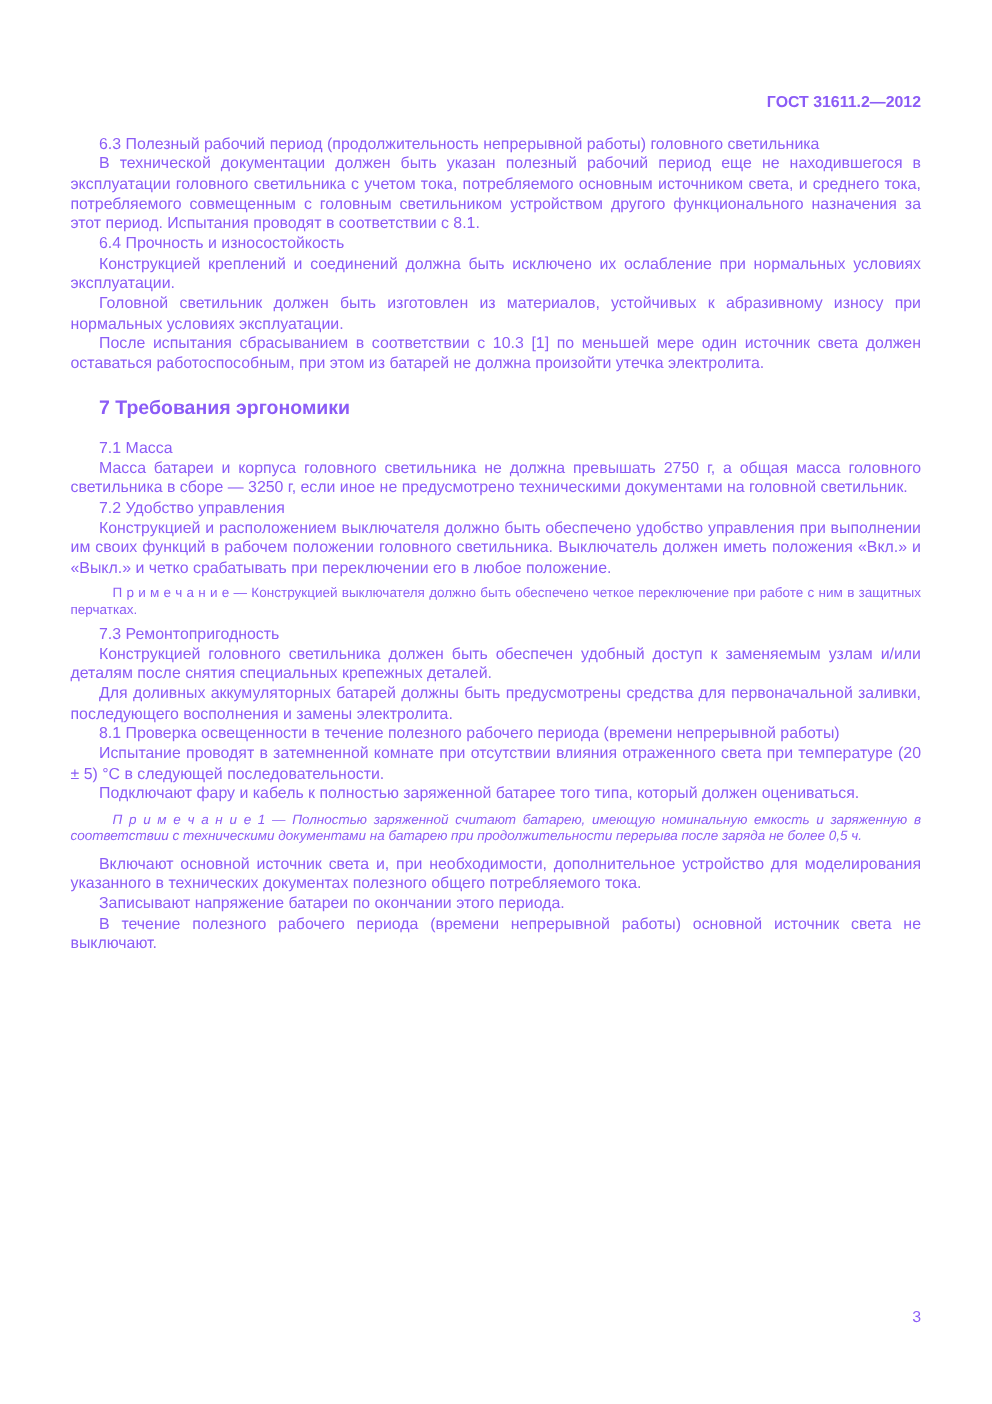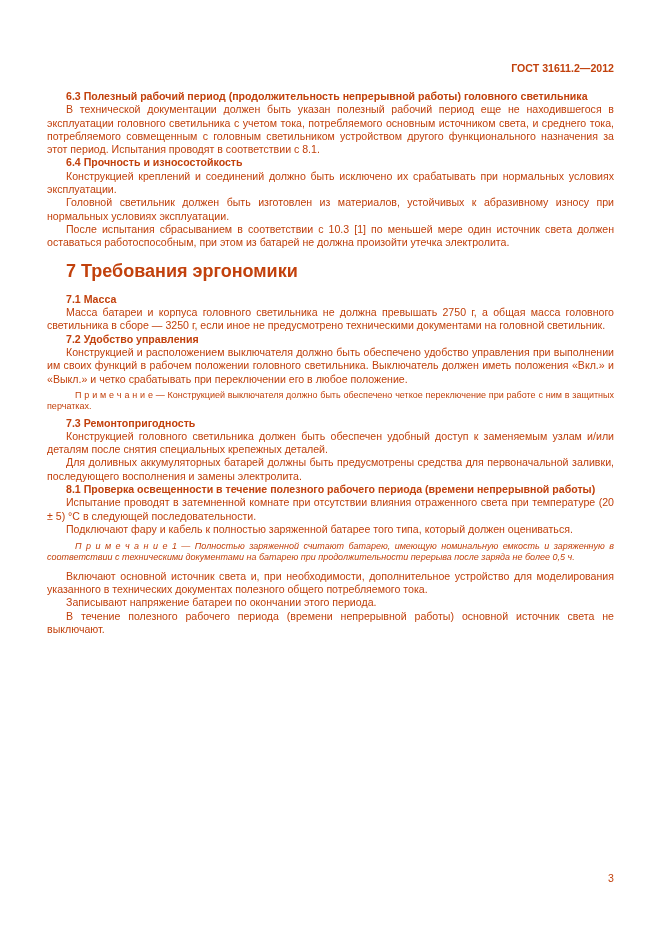--- a/index.html
+++ b/index.html
@@ -2,21 +2,21 @@
 <html lang="ru"><head>
 <meta charset="utf-8">
 <style>
   html, body { margin: 0; padding: 0; background: #ffffff; }
   .page {
     position: relative;
     width: 661px;
     height: 936px;
     background: #ffffff;
     font-family: "Liberation Sans", sans-serif;
-    color: #c2410c;
+    color: #8b5cf6;
     overflow: hidden;
     box-sizing: border-box;
   }
   .doc-header {
     position: absolute;
     top: 62px;
     right: 47px;
     font-size: 10.6px;
     font-weight: bold;
   }
@@ -27,23 +27,23 @@
     top: 90px;
     font-size: 10.6px;
     line-height: 13.3px;
   }
   .content p {
     margin: 0;
     text-align: justify;
     text-indent: 19px;
     hyphens: auto;
   }
-  p.h { font-weight: bold; }
+  p.h { font-weight: normal; }
   p.sh {
-    font-size: 18px;
+    font-size: 13px;
     font-weight: bold;
     margin-top: 15px;
     margin-bottom: 15px;
     text-align: left;
   }
   p.n {
     font-size: 9px;
     line-height: 10.8px;
     text-indent: 28px;
     margin-top: 4px;
@@ -68,21 +68,21 @@
 <body>
 
 <div class="page">
 
   <div class="doc-header">ГОСТ 31611.2—2012</div>
 
   <div class="content">
     <p class="h">6.3 Полезный рабочий период (продолжительность непрерывной работы) головного светильника</p>
     <p class="b">В технической документации должен быть указан полезный рабочий период еще не находившегося в эксплуатации головного светильника с учетом тока, потребляемого основным источником света, и среднего тока, потребляемого совмещенным с головным светильником устройством другого функционального назначения за этот период. Испытания проводят в соответствии с 8.1.</p>
     <p class="h">6.4 Прочность и износостойкость</p>
-    <p class="b">Конструкцией креплений и соединений должно быть исключено их срабатывать при нормальных условиях эксплуатации.</p>
+    <p class="b">Конструкцией креплений и соединений должна быть исключено их ослабление при нормальных условиях эксплуатации.</p>
     <p class="b">Головной светильник должен быть изготовлен из материалов, устойчивых к абразивному износу при нормальных условиях эксплуатации.</p>
     <p class="b">После испытания сбрасыванием в соответствии с 10.3 [1] по меньшей мере один источник света должен оставаться работоспособным, при этом из батарей не должна произойти утечка электролита.</p>
     <p class="sh">7 Требования эргономики</p>
     <p class="h">7.1 Масса</p>
     <p class="b">Масса батареи и корпуса головного светильника не должна превышать 2750 г, а общая масса головного светильника в сборе — 3250 г, если иное не предусмотрено техническими документами на головной светильник.</p>
     <p class="h">7.2 Удобство управления</p>
     <p class="b">Конструкцией и расположением выключателя должно быть обеспечено удобство управления при выполнении им своих функций в рабочем положении головного светильника. Выключатель должен иметь положения «Вкл.» и «Выкл.» и четко срабатывать при переключении его в любое положение.</p>
     <p class="n">П р и м е ч а н и е — Конструкцией выключателя должно быть обеспечено четкое переключение при работе с ним в защитных перчатках.</p>
     <p class="h">7.3 Ремонтопригодность</p>
     <p class="b">Конструкцией головного светильника должен быть обеспечен удобный доступ к заменяемым узлам и/или деталям после снятия специальных крепежных деталей.</p>

